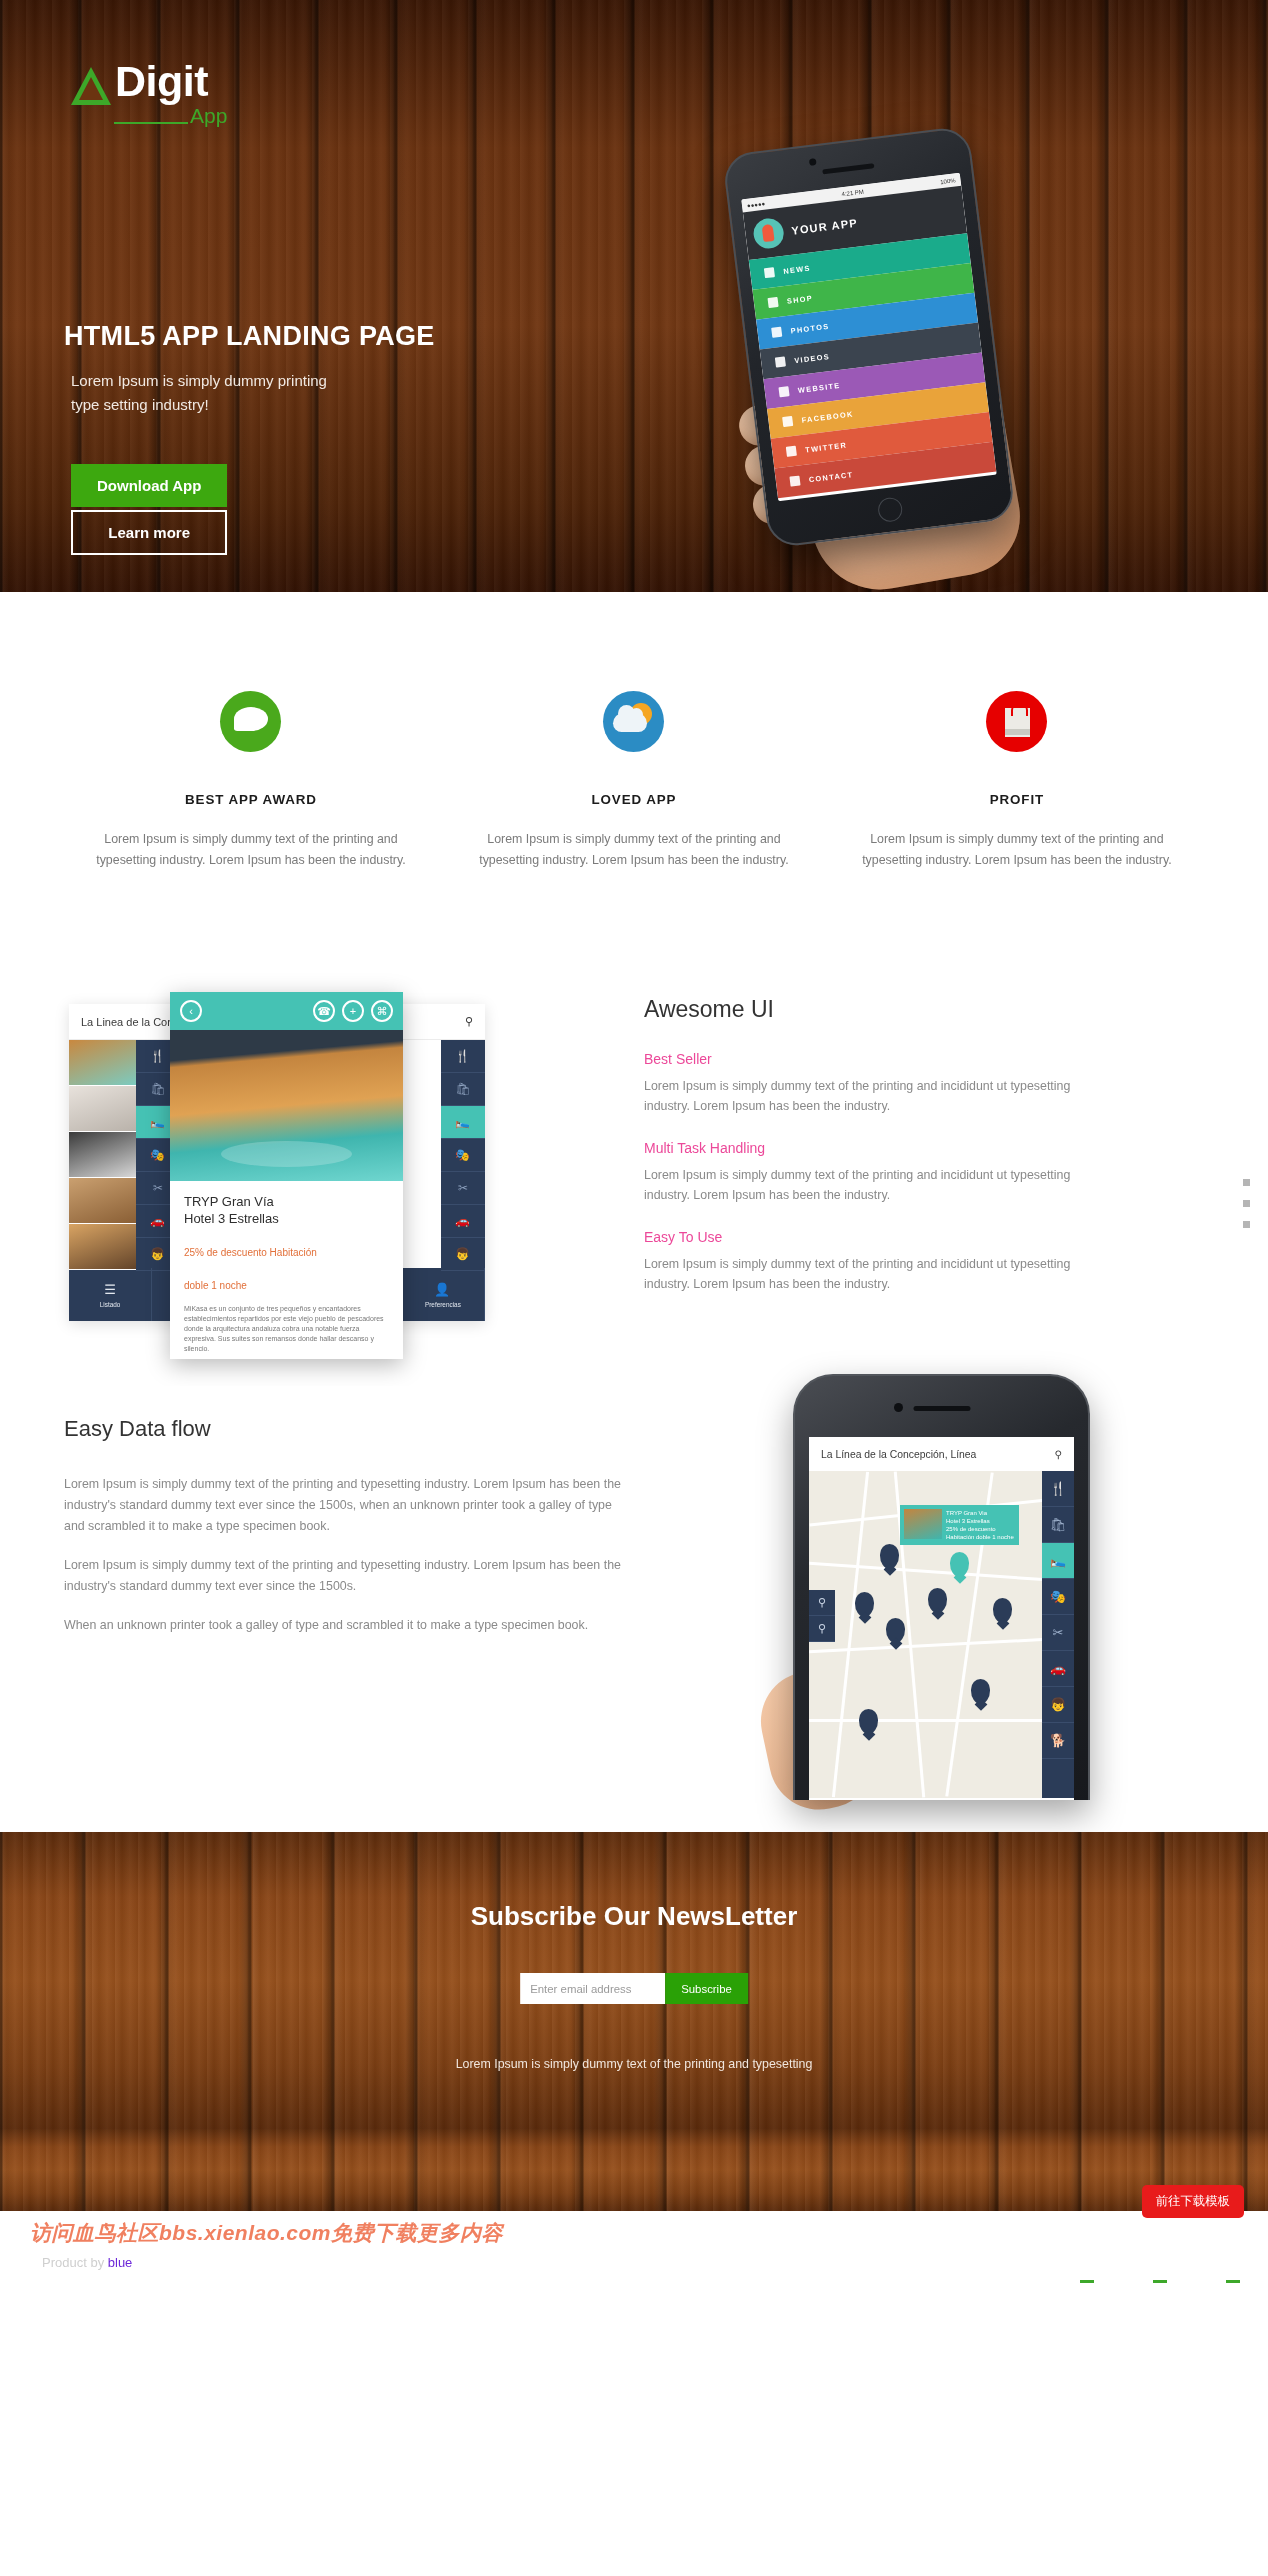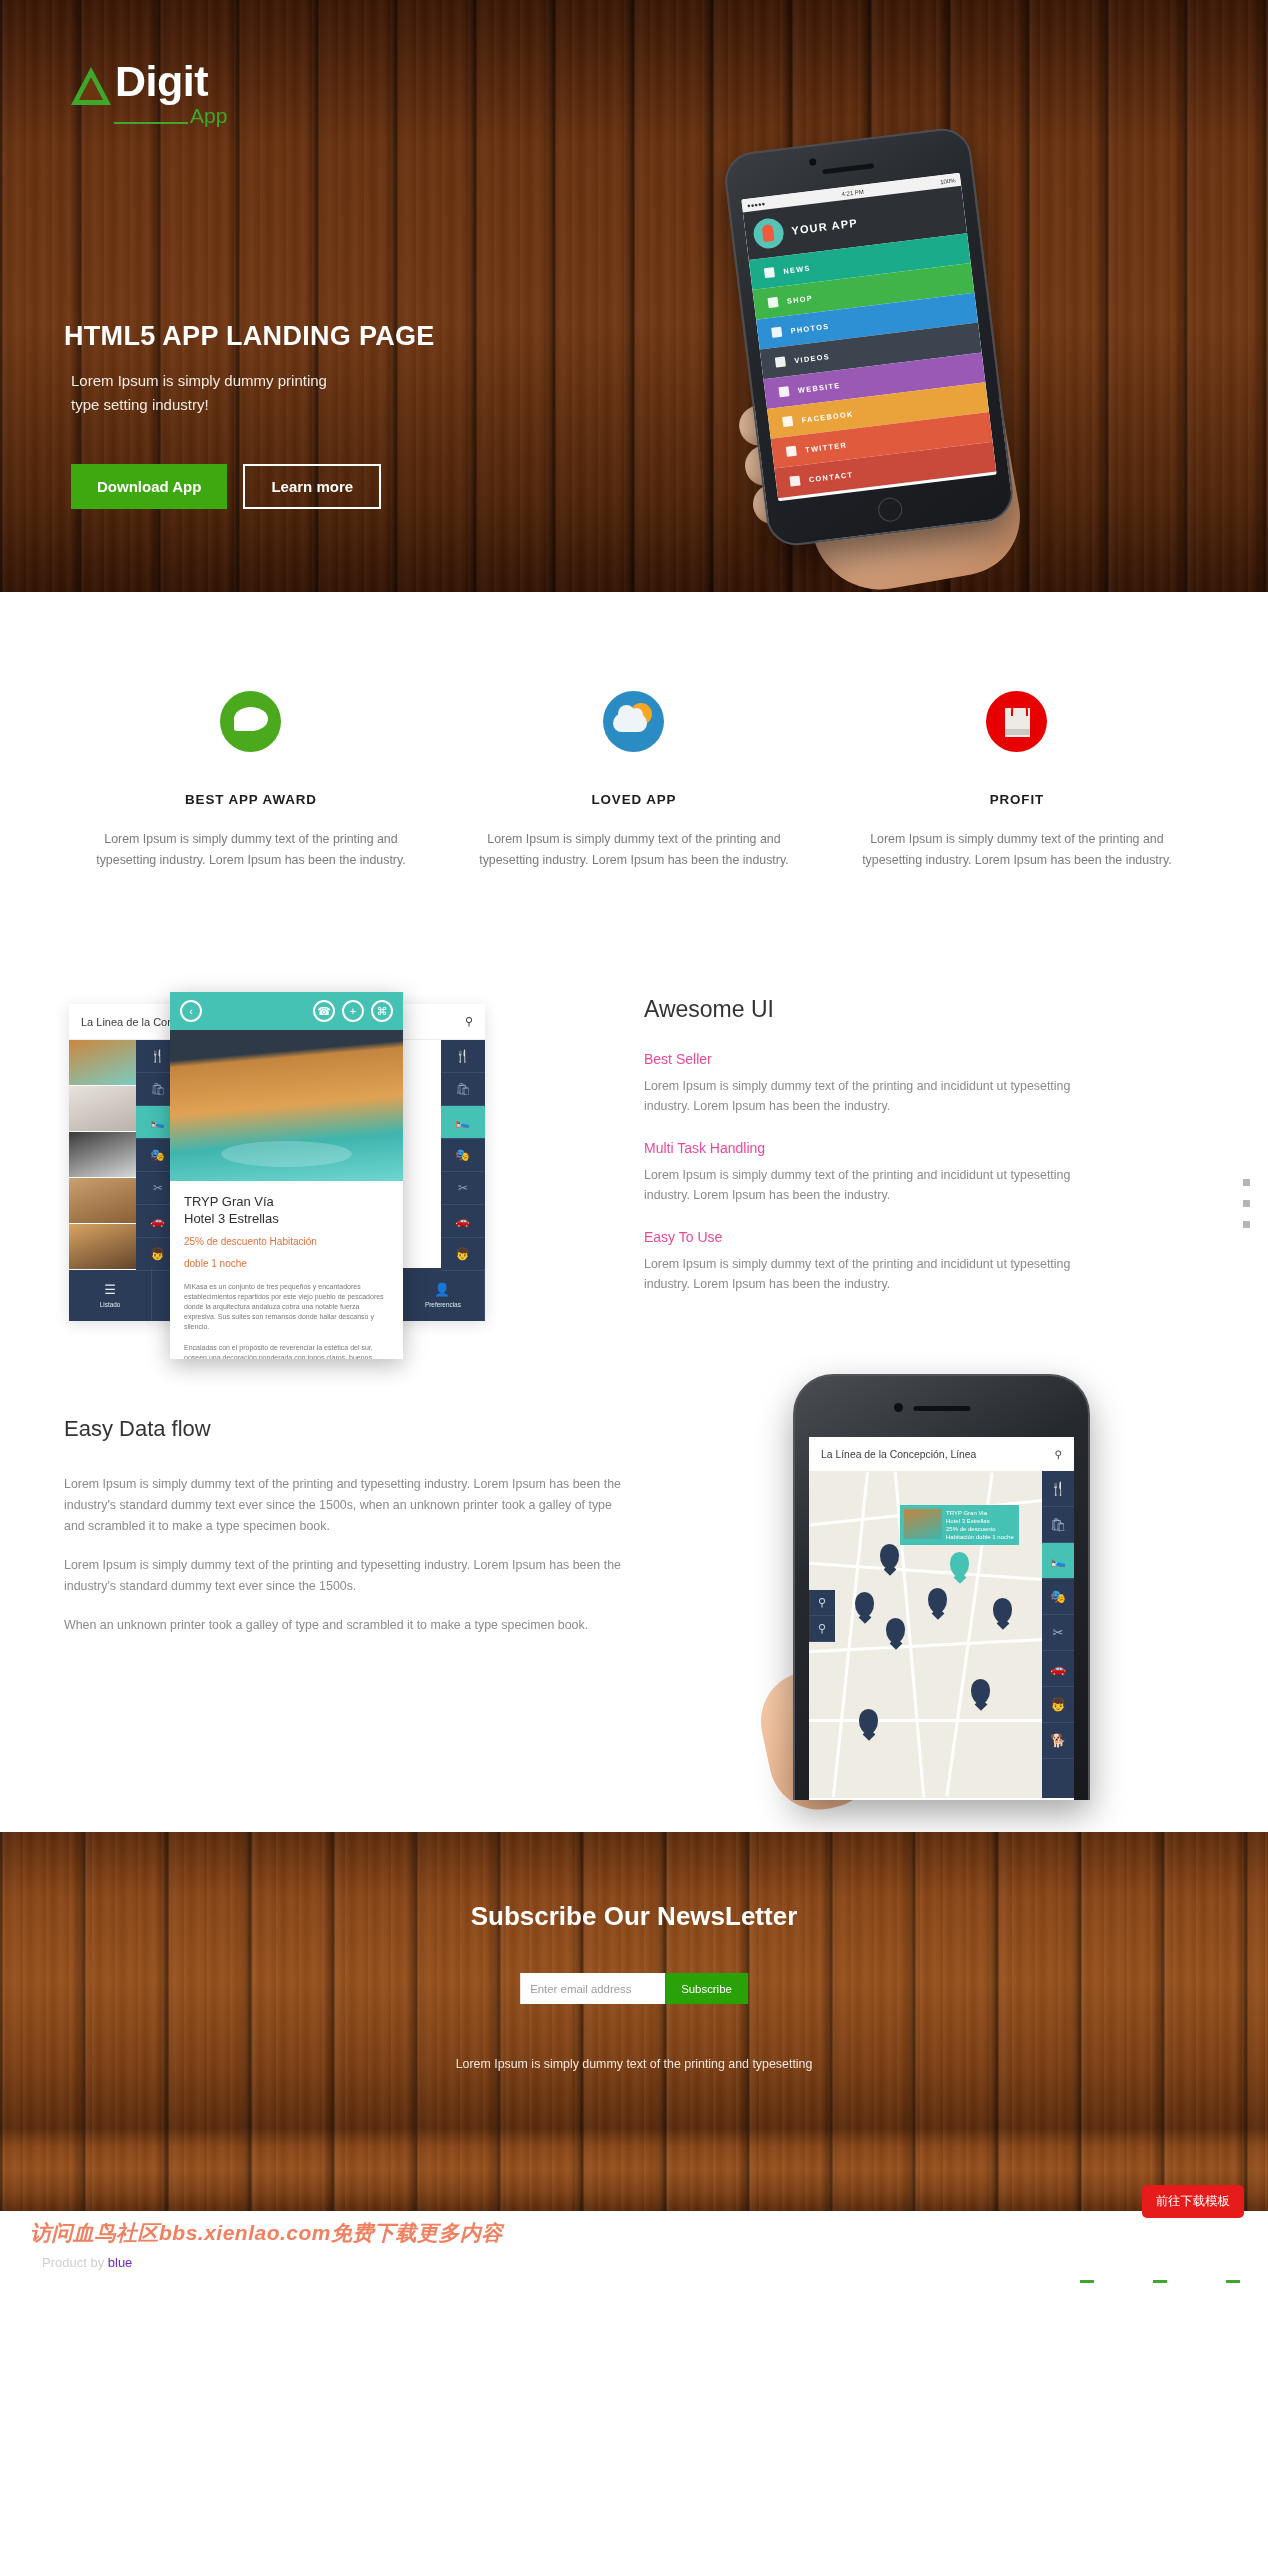--- a/index.html
+++ b/index.html
@@ -76,21 +76,21 @@
   }
 
   .hero-title {
     position: absolute; left: 64px; top: 321px;
     font-size: 27px; font-weight: bold; color: #ffffff; letter-spacing: 0.3px;
   }
   .hero-sub {
     position: absolute; left: 71px; top: 369px;
     font-size: 15px; color: #f1e9e2; line-height: 24px; width: 416px;
   }
-  .hero-btns { position: absolute; left: 71px; top: 464px; display: flex; gap: 16px; }
+  .hero-btns { position: absolute; left: 71px; top: 464px; display: flex; gap: 3px; flex-direction: column; }
   .btn-primary {
     background: #3da80f; color: #fff; font-size: 15px; font-weight: bold;
     padding: 14px 26px; border: none; cursor: pointer; line-height: 1;
   }
   .btn-ghost {
     background: transparent; color: #fff; font-size: 15px; font-weight: bold;
     padding: 13px 26px; border: 2px solid #ffffff; cursor: pointer; line-height: 1;
   }
 
   
@@ -210,21 +210,21 @@
     background:#fff; box-shadow:0 6px 22px rgba(0,0,0,0.28); overflow:hidden;
   }
   .af-bar { height:38px; background:#45c2b4; display:flex; align-items:center; justify-content:space-between; padding:0 10px; }
   .af-circ { width:22px;height:22px;border-radius:50%;border:2px solid #fff;color:#fff;font-size:11px;
              display:flex;align-items:center;justify-content:center; }
   .af-right { display:flex; gap:7px; }
   .af-img { height:151px; background:linear-gradient(175deg,#2e3a47 0%,#2e3a47 18%,#c4853f 22%,#e0a253 50%,#3fb5ae 72%,#6fd6cf 100%); position:relative; }
   .af-img::after{content:'';position:absolute;left:22%;bottom:14px;width:56%;height:26px;background:rgba(255,255,255,0.22);border-radius:50%;}
   .af-body { padding:12px 14px; }
   .af-t1 { font-size:13px; color:#2e2e2e; line-height:17px; }
-  .af-t2 { font-size:10px; color:#e2703a; line-height:14px; margin-top:8px; }
+  .af-t2 { font-size:10px; color:#e2703a; line-height:14px; margin-top:19px; }
   .af-p { font-size:7px; color:#777; line-height:10px; margin-top:11px; }
 
   .ui-text { position:absolute; left:644px; top:36px; width:456px; }
   .ui-h { font-size:23px; color:#333; margin-bottom:28px; font-weight:normal; }
   .ui-sh { font-size:14px; color:#ec4899; margin-bottom:9px; }
   .ui-p { font-size:12.4px; color:#8a8a8a; line-height:20px; margin-bottom:24px; }
 
   .dots { position:absolute; right:18px; top:1179px; display:flex; flex-direction:column; gap:14px; }
   .dot { width:7px; height:7px; background:#b5b5b5; }
 

